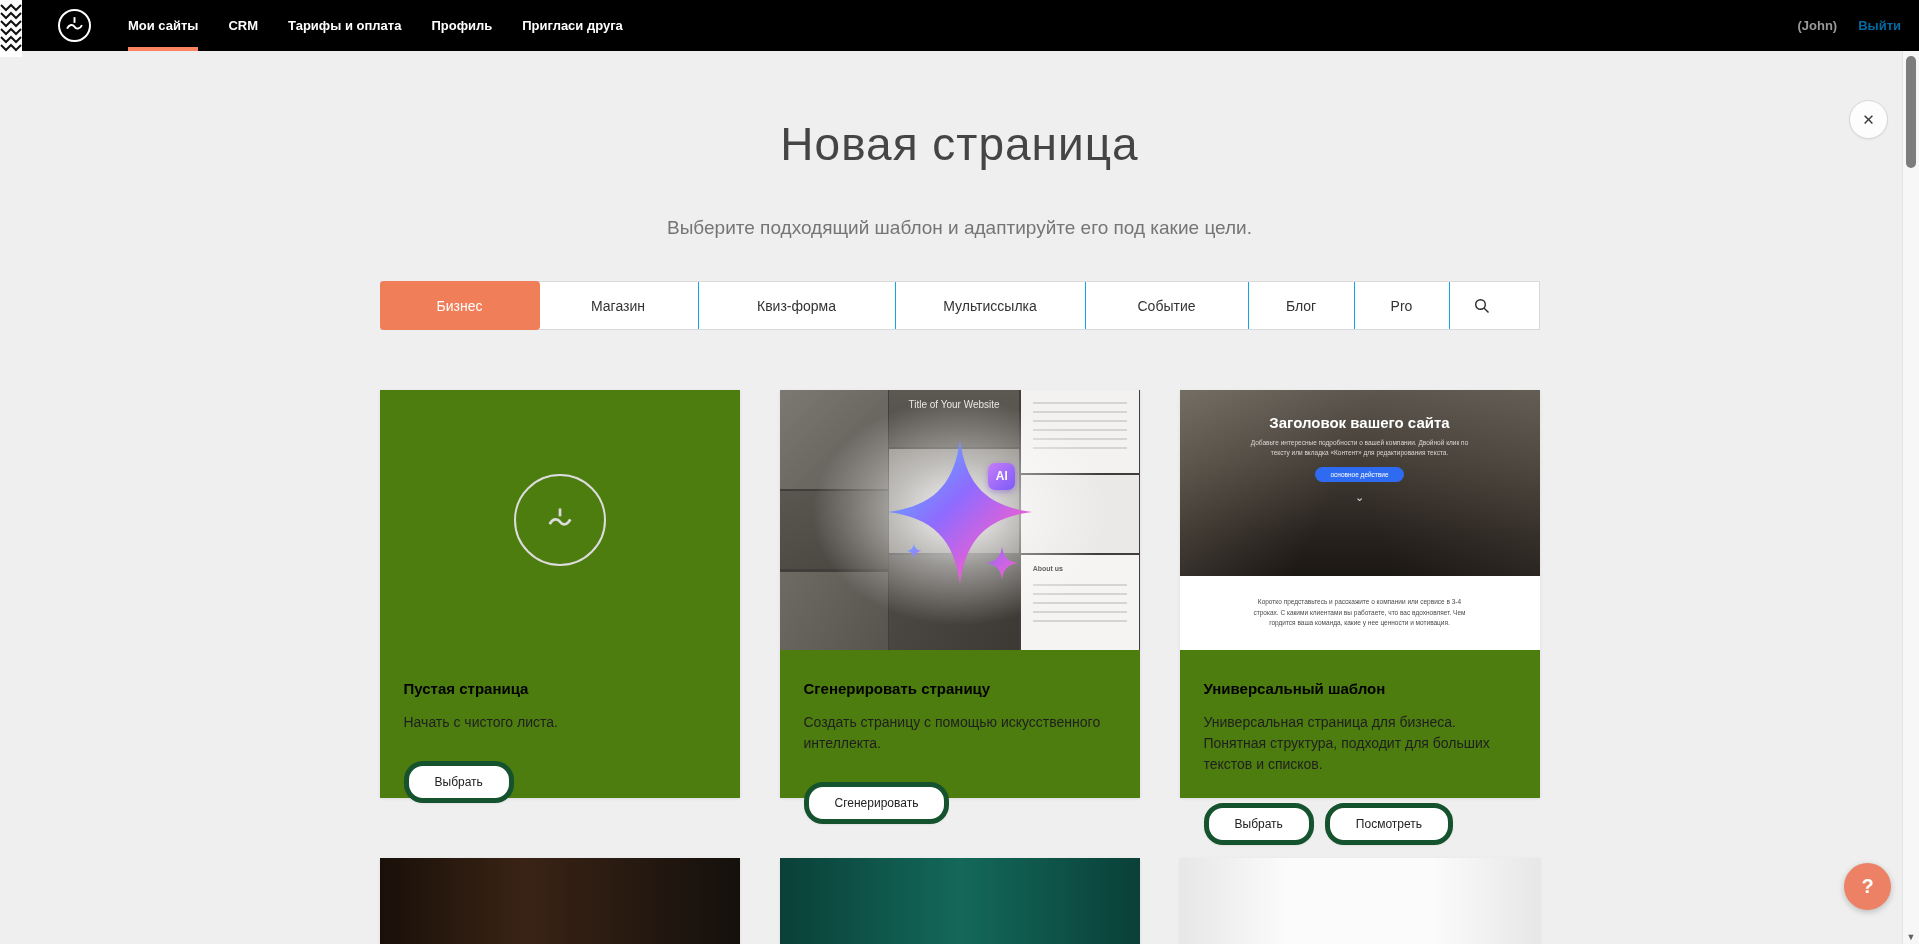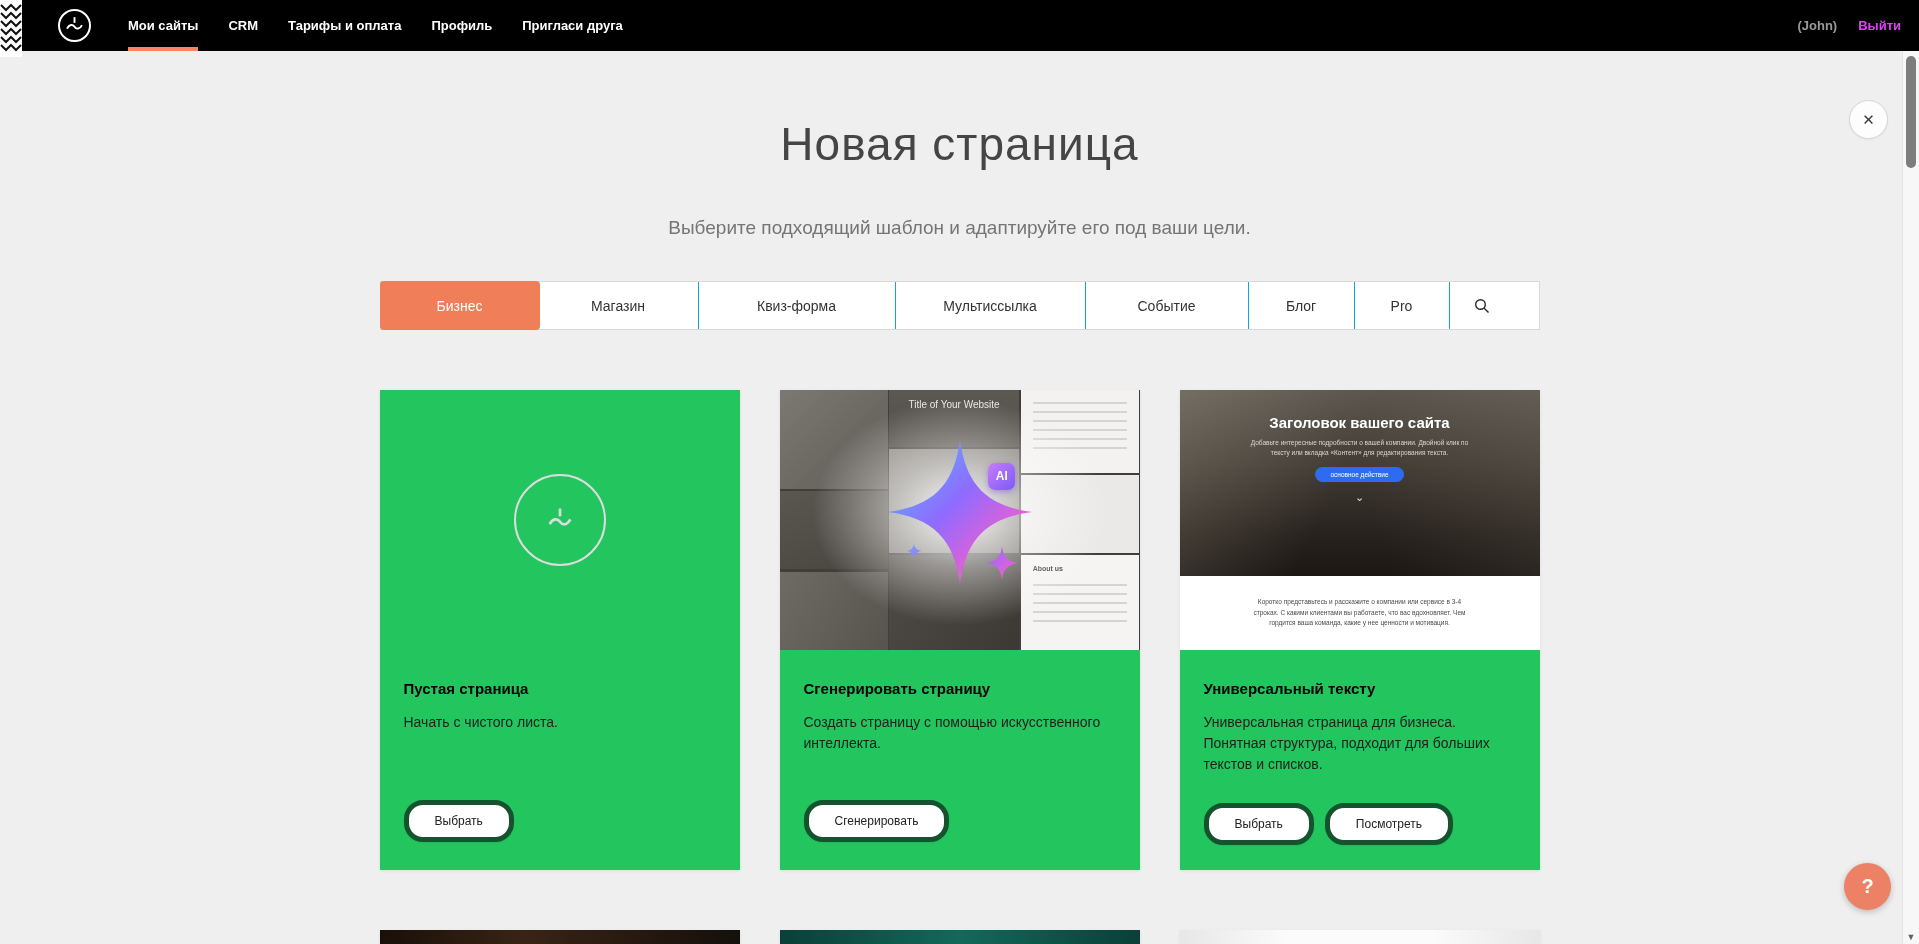--- a/index.html
+++ b/index.html
@@ -32,21 +32,21 @@
   .nav-item.active::after {
     content:""; position:absolute; left:15px; right:15px; bottom:0;
     height:4px; background:#ff8562;
   }
   .right-nav { margin-left:auto; margin-right:408px; }
   .user-block {
     position:absolute; right:18px; top:0; height:51px;
     display:flex; align-items:center; gap:21px; font-size:13px; font-weight:700; cursor:pointer;
   }
   .user-name { color:#9a9a9a; }
-  .logout { color:#d946ef;text-align:right; }
+  .logout { color:#0369a1;text-align:right; }
 
   
   .scrollbar {
     position:absolute; right:0; top:51px; bottom:0; width:17px;
     background:#f7f7f7; border-left:1px solid #e4e4e4; z-index:15;
   }
   .scroll-thumb {
     position:absolute; top:5px; left:3px; right:3px; height:112px;
     background:#7d7d7d; border-radius:6px; cursor:pointer;
   }
@@ -94,21 +94,21 @@
     box-shadow:0 0 0 1px #ef7e59; border-radius:3px; z-index:1; position:relative;
   }
 
   
   .cards {
     width:1160px; margin:60px auto 0; display:grid;
     grid-template-columns:repeat(3,360px); column-gap:40px;
   }
   .cards.row2 { margin-top:60px; }
   .card {
-    background:#22c55e; height:480px; display:flex; flex-direction:column;
+    background:#4d7c0f; height:408px; display:flex; flex-direction:column;
     box-shadow:0 1px 3px rgba(0,0,0,.08);
   }
   .card-media { height:260px; flex:none; position:relative; overflow:hidden; }
   .card-body { flex:1; padding:30px 24px 28px; display:flex; flex-direction:column; }
   .card-title { font-size:15px; font-weight:700; color:#000; margin:0 0 15px; }
   .card-desc { font-size:14px; color:#1f1f1f; line-height:1.5; margin:0; }
   .card-actions { margin-top:auto; display:flex; gap:11px; }
   .pill-btn {
     background:#fff; border:5px solid #14532d; border-radius:19px;
     padding:9px 26px; font-size:12px; color:#222; cursor:pointer;
@@ -229,21 +229,21 @@
     <span class="user-name">(John)</span>
     <span class="logout">Выйти</span>
   </div>
 </header>
 
 <button class="close-btn">
   <span>✕</span>
 </button>
 
 <h1 class="page-title">Новая страница</h1>
-<p class="page-subtitle">Выберите подходящий шаблон и адаптируйте его под ваши цели.</p>
+<p class="page-subtitle">Выберите подходящий шаблон и адаптируйте его под какие цели.</p>
 
 <div class="tabs">
   <div class="tab active">Бизнес</div>
   <div class="tab">Магазин</div>
   <div class="tab">Квиз-форма</div>
   <div class="tab">Мультиссылка</div>
   <div class="tab">Событие</div>
   <div class="tab">Блог</div>
   <div class="tab">Pro</div>
   <div class="tab">
@@ -339,21 +339,21 @@
         <div class="tpl-title">Заголовок вашего сайта</div>
         <div class="tpl-sub">Добавьте интересные подробности о вашей компании. Двойной клик по тексту или вкладка «Контент» для редактирования текста.</div>
         <div class="tpl-btn">основное действие</div>
         <div class="tpl-chev">⌄</div>
       </div>
       <div class="tpl-body">
         <p class="tpl-text">Коротко представьтесь и расскажите о компании или сервисе в 3-4 строках. С какими клиентами вы работаете, что вас вдохновляет. Чем гордится ваша команда, какие у нее ценности и мотивация.</p>
       </div>
     </div>
     <div class="card-body">
-      <h3 class="card-title">Универсальный тексту</h3>
+      <h3 class="card-title">Универсальный шаблон</h3>
       <p class="card-desc">Универсальная страница для бизнеса. Понятная структура, подходит для больших текстов и списков.</p>
       <div class="card-actions">
         <button class="pill-btn">Выбрать</button>
         <button class="pill-btn">Посмотреть</button>
       </div>
     </div>
   </div>
 </div>
 
 <div class="cards row2">

